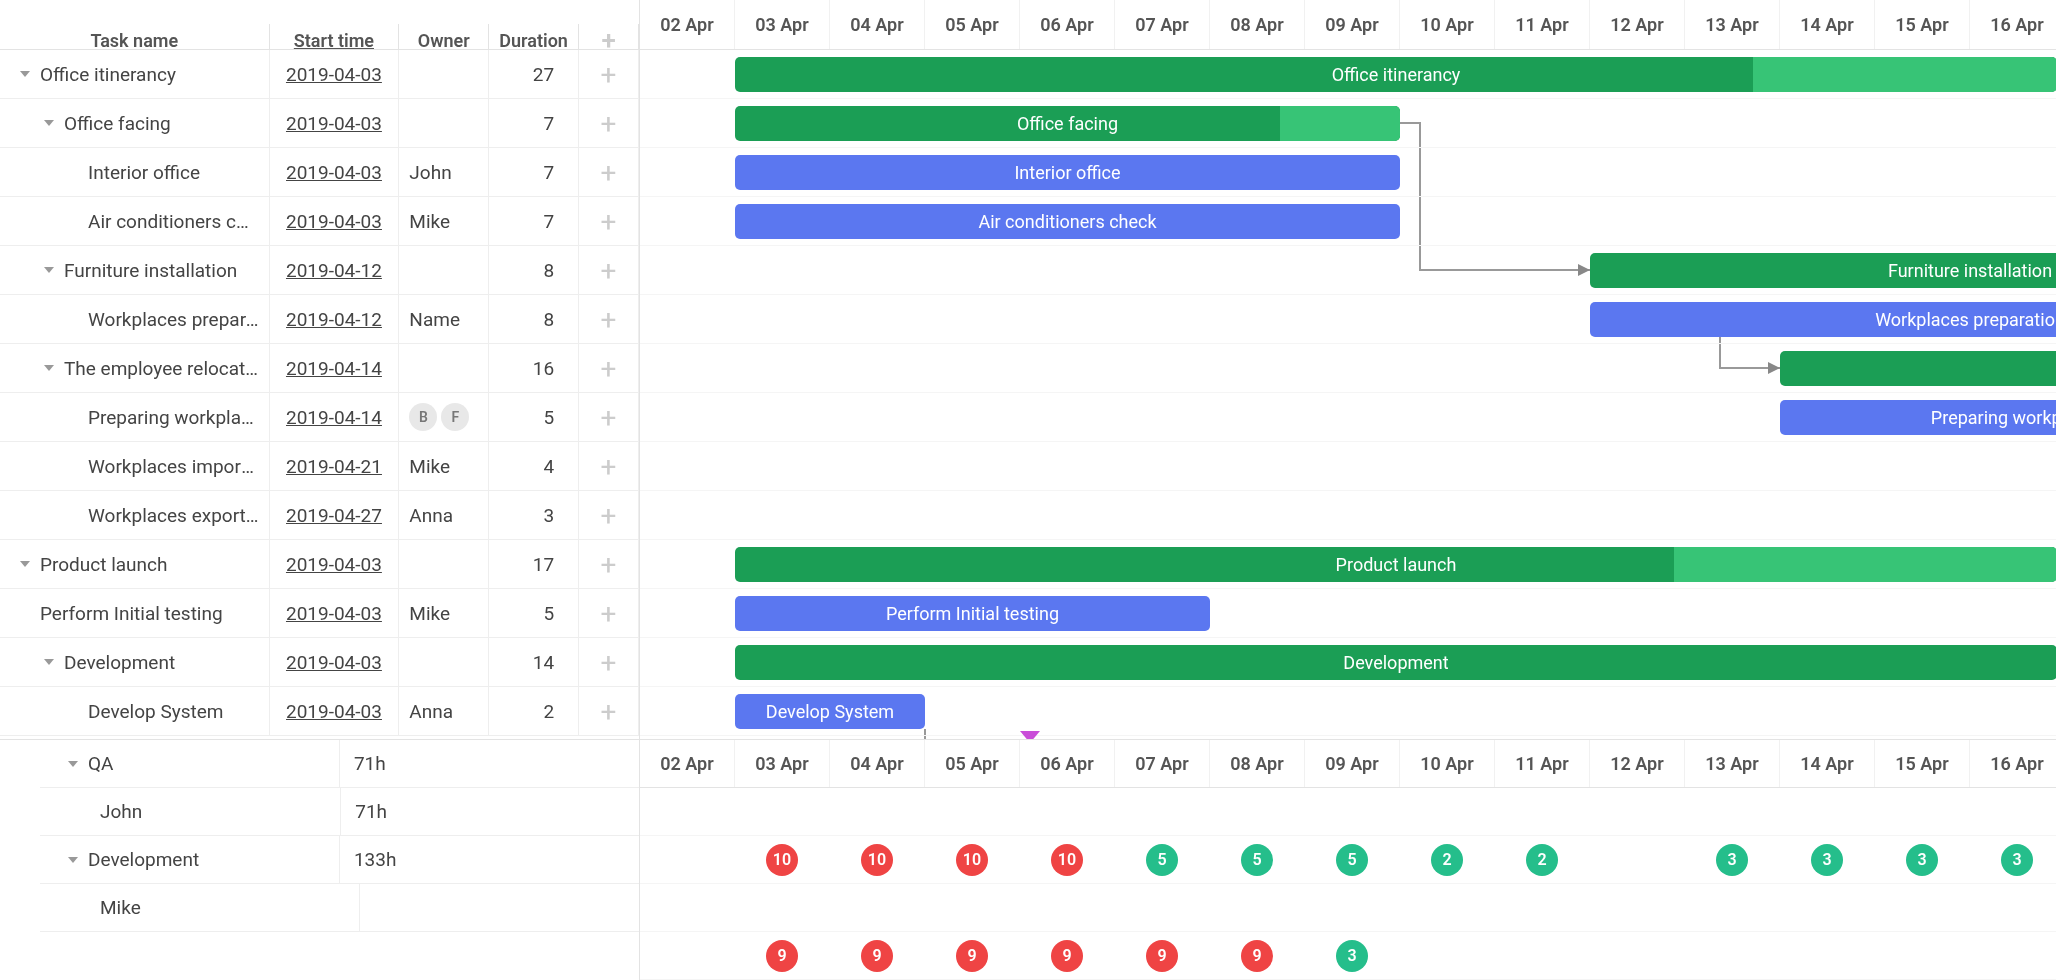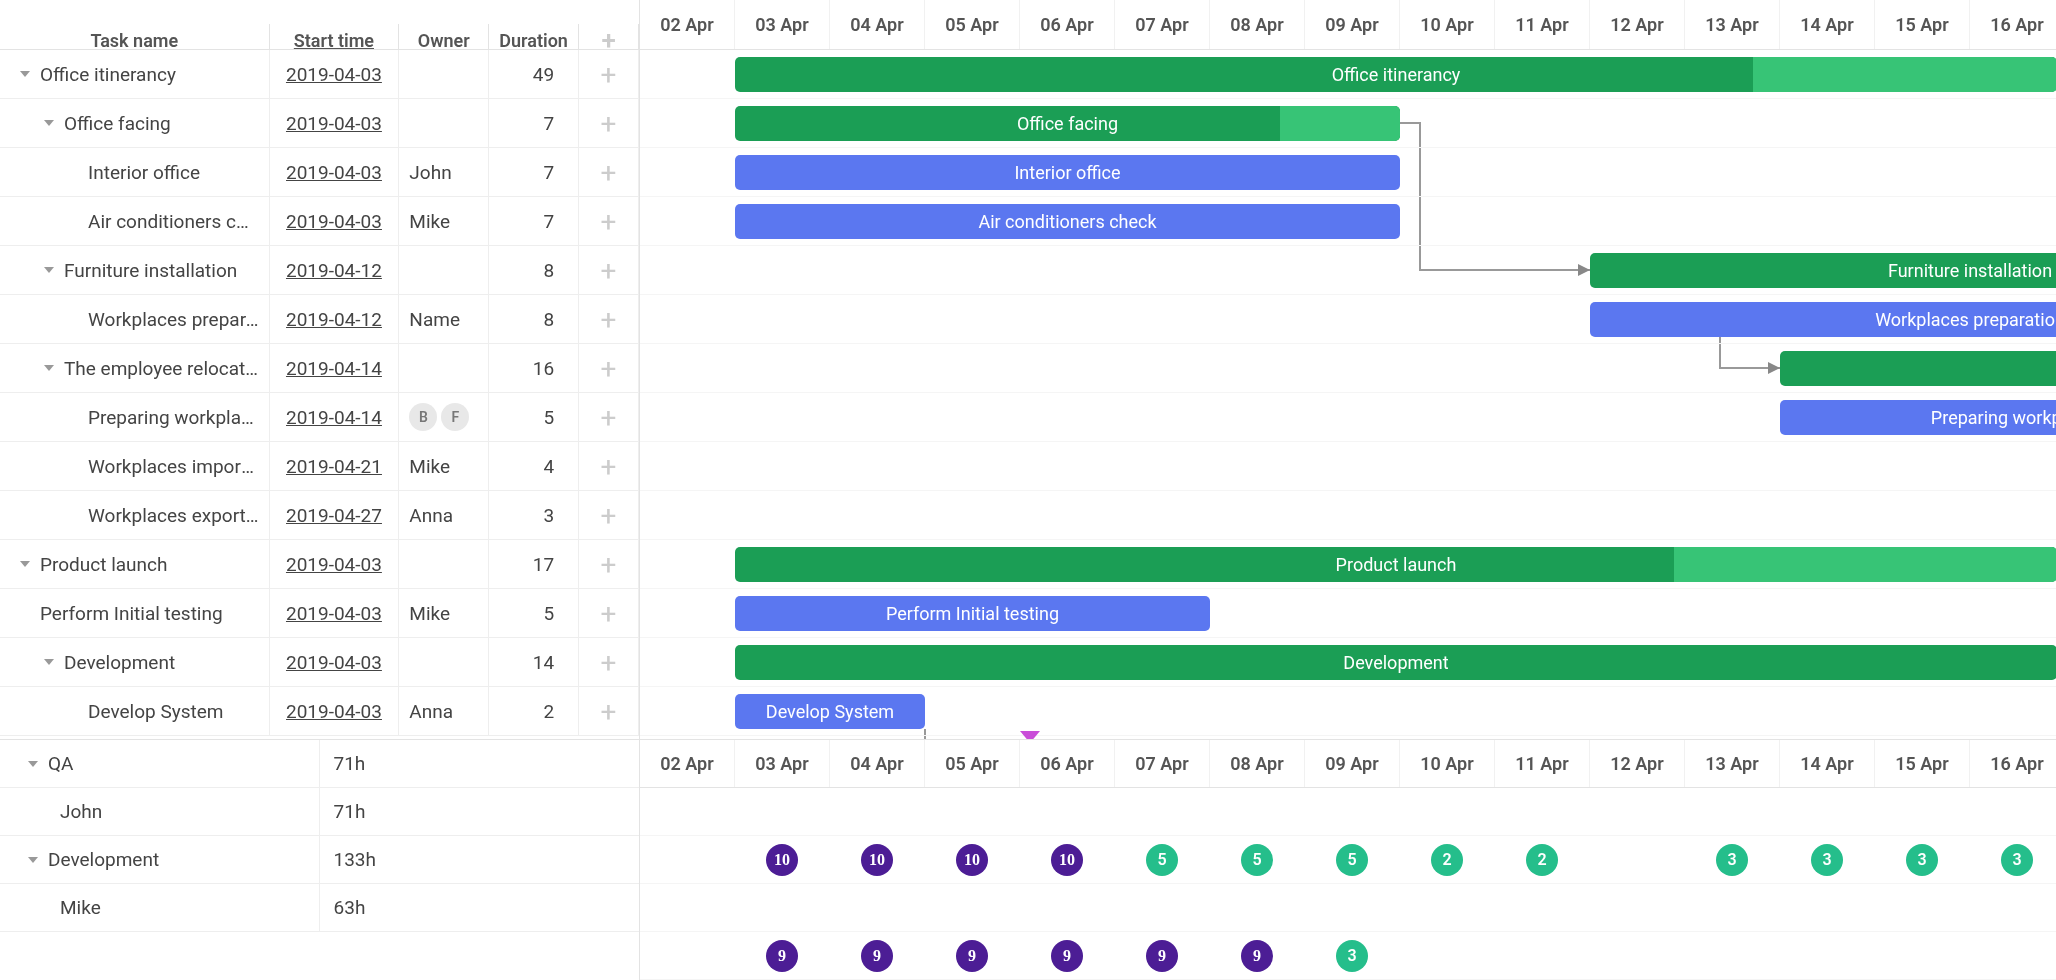--- a/index.html
+++ b/index.html
@@ -182,20 +182,21 @@
   }
   .wl-header > div{ display:flex;align-items:center;justify-content:center;}
   .wl-name-col { width:320px; border-right:1px solid #e3e3e3;}
   .wl-load-col { width:320px;}
   .wl-row{
     display:flex;
     height:48px;
     border-bottom:1px solid #eee;
     font-size:19px;
     align-items:flex-end;
+    margin-left:40px;
   }
   .wl-row > div{ display:flex;align-items:center;height:100%;}
   .wl-row .wl-name-col{ border-right:1px solid #eee; padding-left:24px;}
   .wl-row .wl-load-col{ padding-left:14px;}
   .wl-row.person .wl-name-col{ padding-left:60px;}
   .wl-right{
     flex:1;
     display:flex;
     flex-direction:column;
   }
@@ -216,21 +217,21 @@
   .wl-cell{
     width:95px; flex:0 0 95px;
     display:flex; align-items:center; justify-content:center;
     border-right:1px solid transparent;
   }
   .chip{
     width:32px;height:32px;border-radius:50%;
     display:flex;align-items:center;justify-content:center;
     color:#fff; font-size:16px; font-weight:600;
   }
-  .chip.red   { background:#4c1d95;font-family:Liberation Serif, serif;}
+  .chip.red   { background:#ef4444;}
   .chip.green { background:#25be8b;}
 </style>
 </head>
 <body>
 
 <div class="gantt">
 
   <div class="grid">
     <div class="grid-header">
       <div class="col-name">Task name</div>
@@ -240,21 +241,21 @@
       <div class="col-add">+</div>
     </div>
     <div class="grid-body" id="grid-body">
         <div class="grid-row indent0">
           <div class="col-name">
             <span class="caret"></span>
             <span class="task-text">Office itinerancy</span>
           </div>
           <div class="col-start">2019-04-03</div>
           <div class="col-owner"></div>
-          <div class="col-dur">49</div>
+          <div class="col-dur">27</div>
           <div class="col-add">+</div>
         </div>
         <div class="grid-row indent1">
           <div class="col-name">
             <span class="caret"></span>
             <span class="task-text">Office facing</span>
           </div>
           <div class="col-start">2019-04-03</div>
           <div class="col-owner"></div>
           <div class="col-dur">7</div>
@@ -494,21 +495,20 @@
           <div class="wl-name-col">
             <span class="caret"></span>
             <span>Development</span>
           </div>
           <div class="wl-load-col">133h</div>
         </div>
         <div class="wl-row person">
           <div class="wl-name-col">
             <span>Mike</span>
           </div>
-          <div class="wl-load-col">63h</div>
         </div>
       </div>
   </div>
   <div class="wl-right">
     <div class="wl-timeline-header" id="wl-timeline-header">
         <div class="day-cell">02 Apr</div>
         <div class="day-cell">03 Apr</div>
         <div class="day-cell">04 Apr</div>
         <div class="day-cell">05 Apr</div>
         <div class="day-cell">06 Apr</div>

